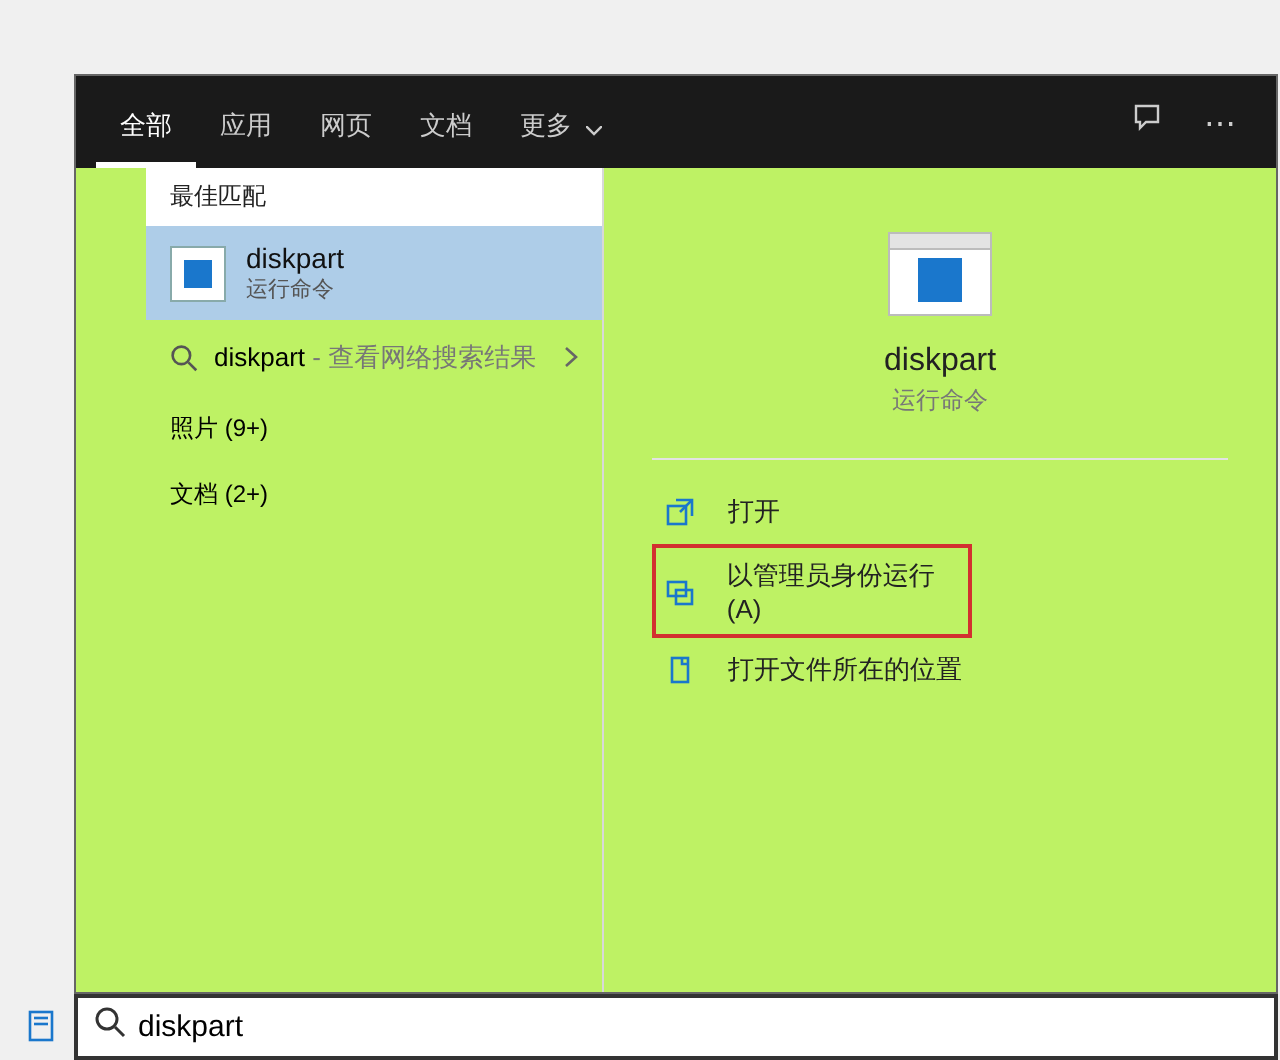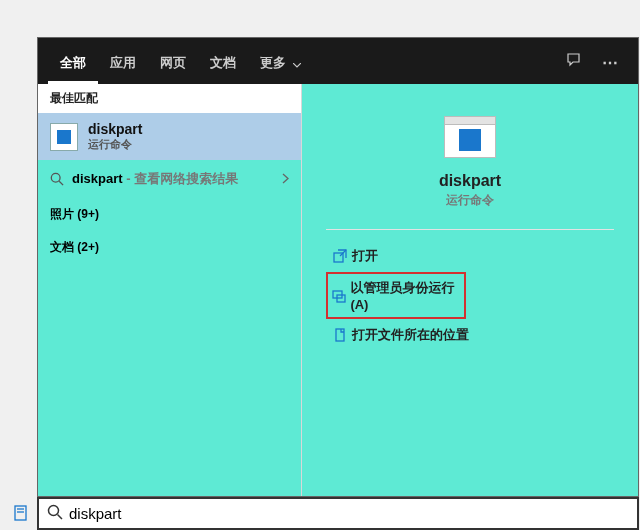--- a/index.html
+++ b/index.html
@@ -1,28 +1,28 @@
 <!DOCTYPE html>
 <html><head>
 <meta charset="utf-8">
 <style>
   * { margin: 0; padding: 0; box-sizing: border-box; font-family: "Segoe UI", "Microsoft YaHei", sans-serif; }
   body { background: #f0f0f0; width: 640px; height: 530px; overflow: hidden; position: relative; }
   
-  .search-panel { position: absolute; left: 37px; top: 37px; width: 602px; height: 460px; background: #5eead4; border: 1px solid #666; display: flex; flex-direction: column; font-weight: bold; }
+  .search-panel { position: absolute; left: 37px; top: 37px; width: 602px; height: 460px; background: #bef264; border: 1px solid #666; display: flex; flex-direction: column; }
   
   .tabs { background: #1a1a1a; height: 46px; display: flex; align-items: flex-end; padding: 0 10px; color: #ccc; position: relative; }
   .tab { padding: 10px 12px 12px; font-size: 13px; cursor: pointer; }
   .tab.active { color: #fff; border-bottom: 3px solid #fff; padding-bottom: 9px; }
   .more-caret { display:inline-block; margin-left:3px; vertical-align: middle; }
   .tab-spacer { flex: 1; }
   .tab-ico { color: #ccc; padding: 0 10px 12px; font-size: 16px; }
   
   .body { flex: 1; display: flex; min-height: 0; }
-  .left { width: 264px; border-right: 1px solid #d8d8d8; display: flex; flex-direction: column; font-size: 13px; }
+  .left { width: 264px; border-right: 1px solid #d8d8d8; display: flex; flex-direction: column; font-size: 13px; padding-left: 35px; }
   .section-hdr { padding: 6px 12px; font-size: 12px; color: #222; background: #fff; }
   
   .best-match { background: #aecde8; display: flex; align-items: center; padding: 8px 12px; gap: 10px; }
   .bm-icon { width: 28px; height: 28px; background: #fff; border: 1px solid #8aa; display:flex; align-items:center; justify-content:center; }
   .bm-icon-inner { width: 14px; height: 14px; background: #1a77cc; }
   .bm-text .title { font-size: 14px; color: #111; }
   .bm-text .sub { font-size: 11px; color: #555; }
   
   .web-item { display: flex; align-items: center; padding: 10px 12px; gap: 8px; }
   .web-item .chev { margin-left: auto; color: #666; }
@@ -33,23 +33,23 @@
   
   .right { flex: 1; padding: 18px 24px 0; display: flex; flex-direction: column; }
   .preview { display:flex; flex-direction:column; align-items:center; padding-top: 14px; padding-bottom: 20px; border-bottom: 1px solid #e3e3e3; }
   .pv-icon { width: 52px; height: 42px; background: #fff; border: 1px solid #bcbcbc; position: relative; margin-bottom: 14px; display:flex; align-items:center; justify-content:center; }
   .pv-icon-bar { position:absolute; top:0; left:0; right:0; height:8px; background:#e3e3e3; border-bottom:1px solid #bcbcbc; }
   .pv-icon-body { width: 22px; height: 22px; background:#1a77cc; margin-top:6px; }
   .pv-title { font-size: 16px; color: #222; }
   .pv-sub { font-size: 12px; color: #777; margin-top: 2px; }
   
   .actions { padding-top: 10px; }
-  .action { display:flex; align-items:center; gap: 4px; padding: 7px 6px; font-size: 13px; color: #222; }
+  .action { display:flex; align-items:center; gap: 16px; padding: 7px 6px; font-size: 13px; color: #222; }
   .action .aicon { width:16px; color:#1a77cc; display:flex; justify-content:center; }
-  .action.highlight { border: 2px solid #d23030; padding: 5px 4px; width: 140px; }
+  .action.highlight { border: 2px solid #d23030; padding: 5px 4px; width: 160px; }
   
   .searchbar { position:absolute; left:37px; bottom:0; width:602px; height:33px; background:#fff; border:2px solid #333; display:flex; align-items:center; padding: 0 8px; gap:6px; }
   .searchbar input { border:none; outline:none; font-size:15px; flex:1; }
   @keyframes blink { 50% { opacity: 0; } }
   
   .tray { position:absolute; left:12px; bottom:8px; width:18px; height:18px; }
 </style>
 </head>
 <body>
 

